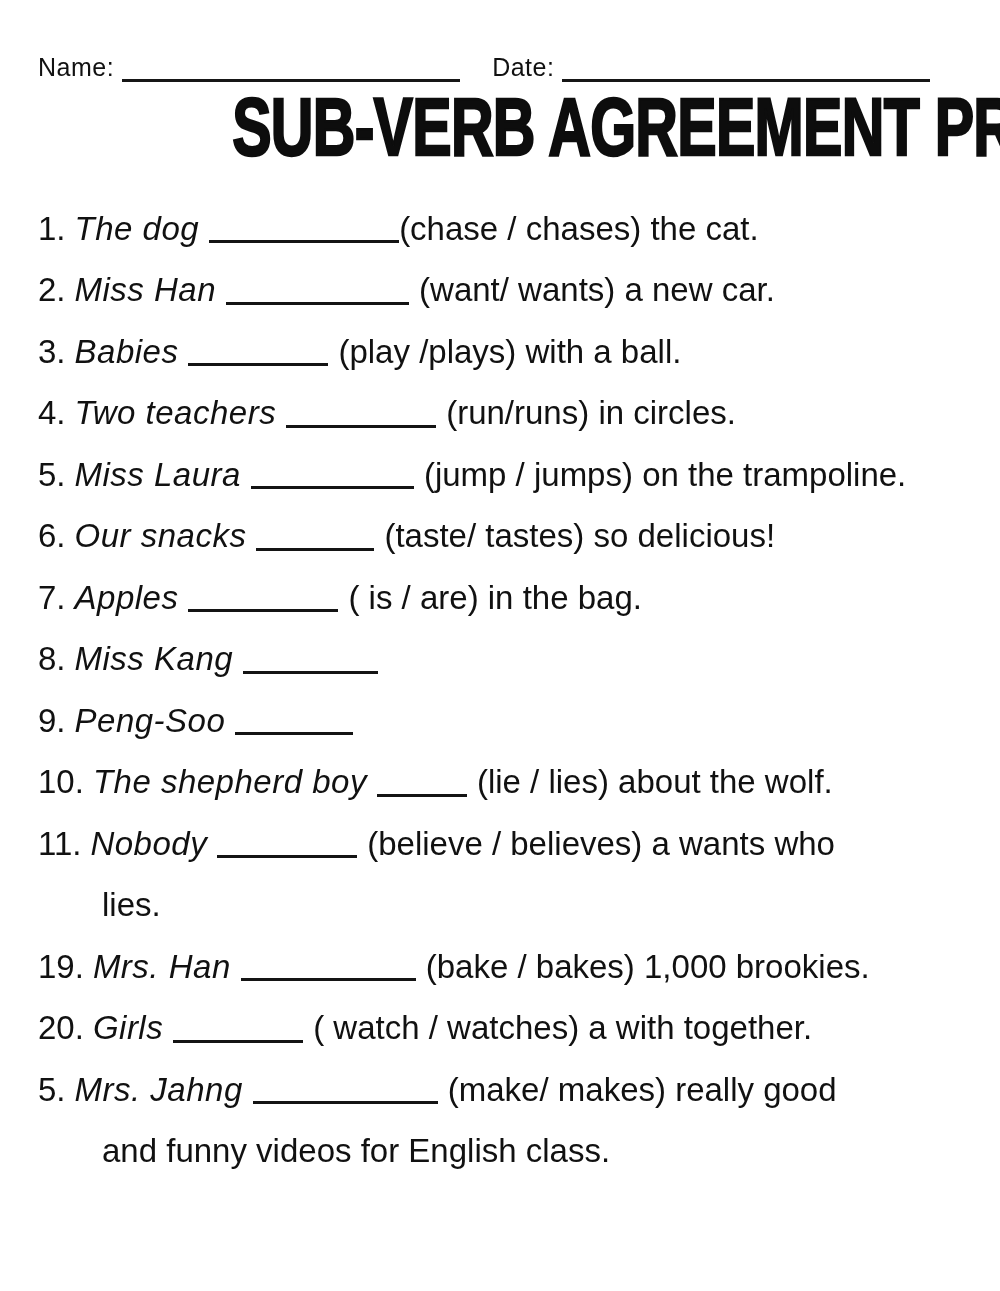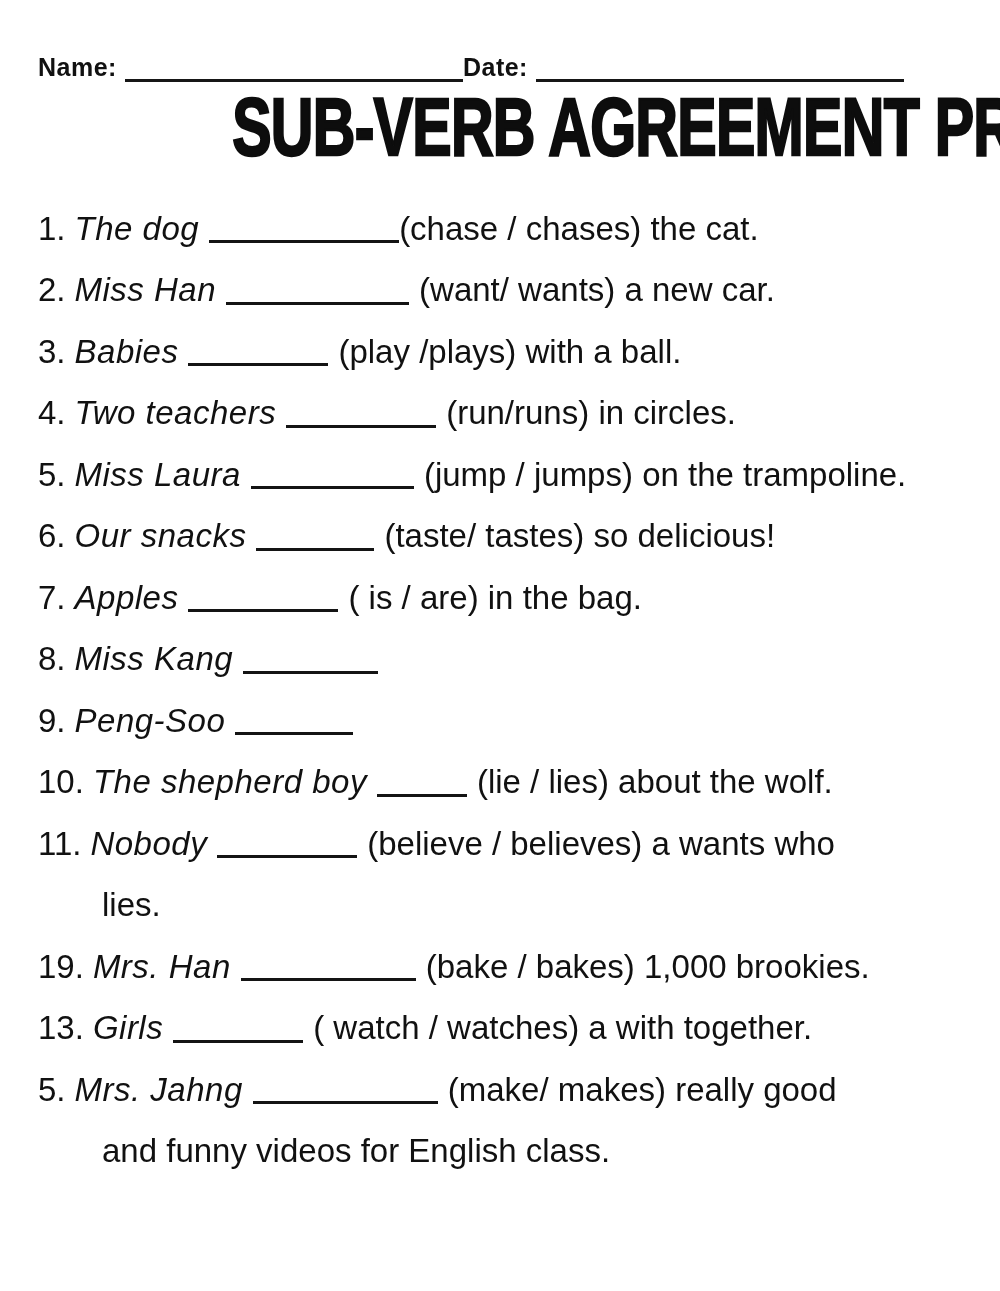--- a/index.html
+++ b/index.html
@@ -7,33 +7,33 @@
     width:1000px; height:1291px;
     font-family:"Liberation Sans", sans-serif;
     color:#111;
     overflow:hidden;
   }
   .sheet { padding:44px 30px 0 38px; }
 
   
   .topline {
     display:flex; align-items:flex-end;
-    font-size:25px; font-weight:700;
+    font-size:25px; font-weight:400;
     height:38px;
   }
   .topline .label { white-space:pre; letter-spacing:0.5px; }
   .rule {
     display:inline-block;
     border-bottom:3px solid #161616;
     height:26px;
     margin-left:8px;
   }
   .rule.name { width:338px; }
   .rule.date { width:368px; }
-  .date-label { }
+  .date-label { margin-left:32px; }
 
   
   .title-wrap { text-align:center; margin-top:6px; height:78px; overflow:visible; }
   .title {
     display:inline-block;
     font-size:82px;
     font-weight:700;
     letter-spacing:-1px;
     white-space:nowrap;
     transform:scaleX(0.72);
@@ -164,21 +164,21 @@
     </div>
 
     <div class="line">
       <span class="num">19.</span>
       <span class="subject">Mrs. Han</span>
       <span class="blank w12"></span>
       <span class="rest">(bake / bakes) 1,000 brookies.</span>
     </div>
 
     <div class="line">
-      <span class="num">13.</span>
+      <span class="num">20.</span>
       <span class="subject">Girls</span>
       <span class="blank w13"></span>
       <span class="rest">( watch / watches) a with together.</span>
     </div>
 
     <div class="line">
       <span class="num">5.</span>
       <span class="subject">Mrs. Jahng</span>
       <span class="blank w14"></span>
       <span class="rest">(make/ makes) really good</span>

